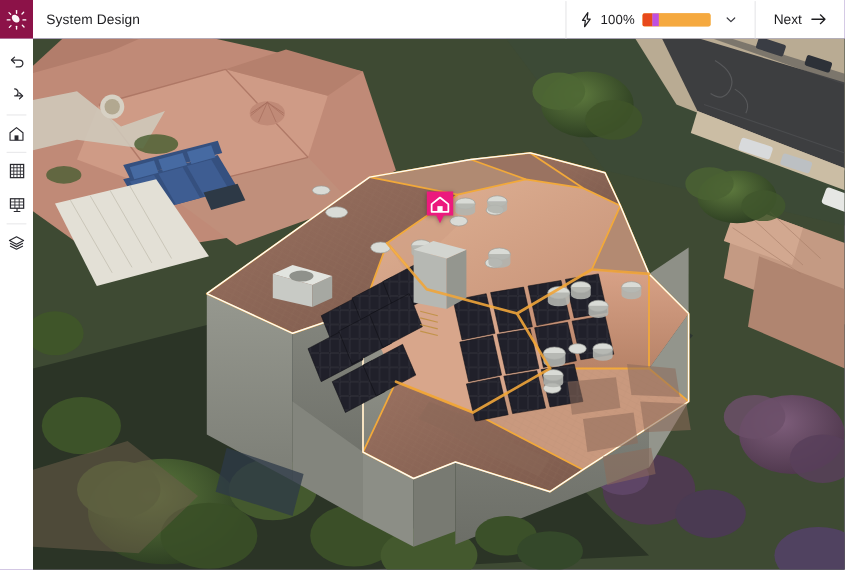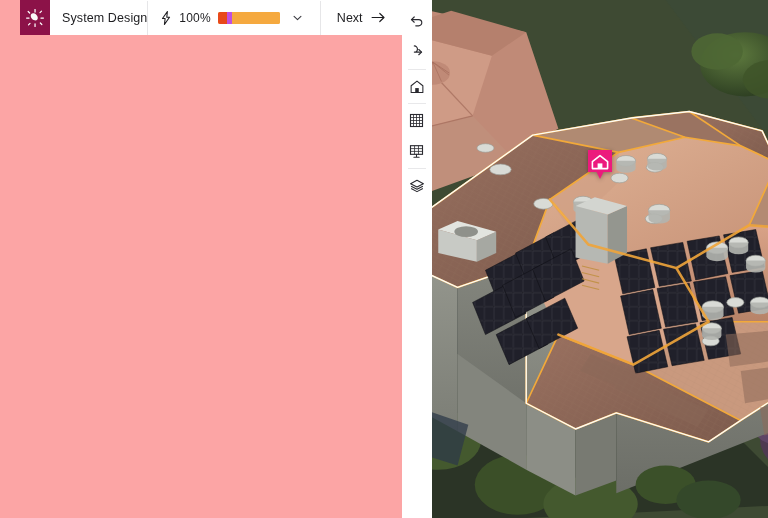--- a/index.html
+++ b/index.html
@@ -2,21 +2,21 @@
 <html><head>
 <meta charset="utf-8">
 <style>
   * { box-sizing: border-box; margin: 0; padding: 0; }
   html, body {
     width: 768px; height: 518px;
     overflow: hidden;
     font-family: "Liberation Sans", sans-serif;
     background: #ffffff;
   }
-  .app { width: 768px; height: 518px; position: relative; display: flex; flex-direction: row; background:#fca5a5;padding-left:20px; }
+  .app { width: 768px; height: 518px; position: relative; display: flex; flex-direction: column; background:#4c1d95; }
 
   
   .header {
     height: 35px; min-height: 35px;
     display: flex; align-items: stretch;
     background: #ffffff;
     position: relative; z-index: 30;
   }
   .logo-tile {
     width: 30px; height: 35px;

